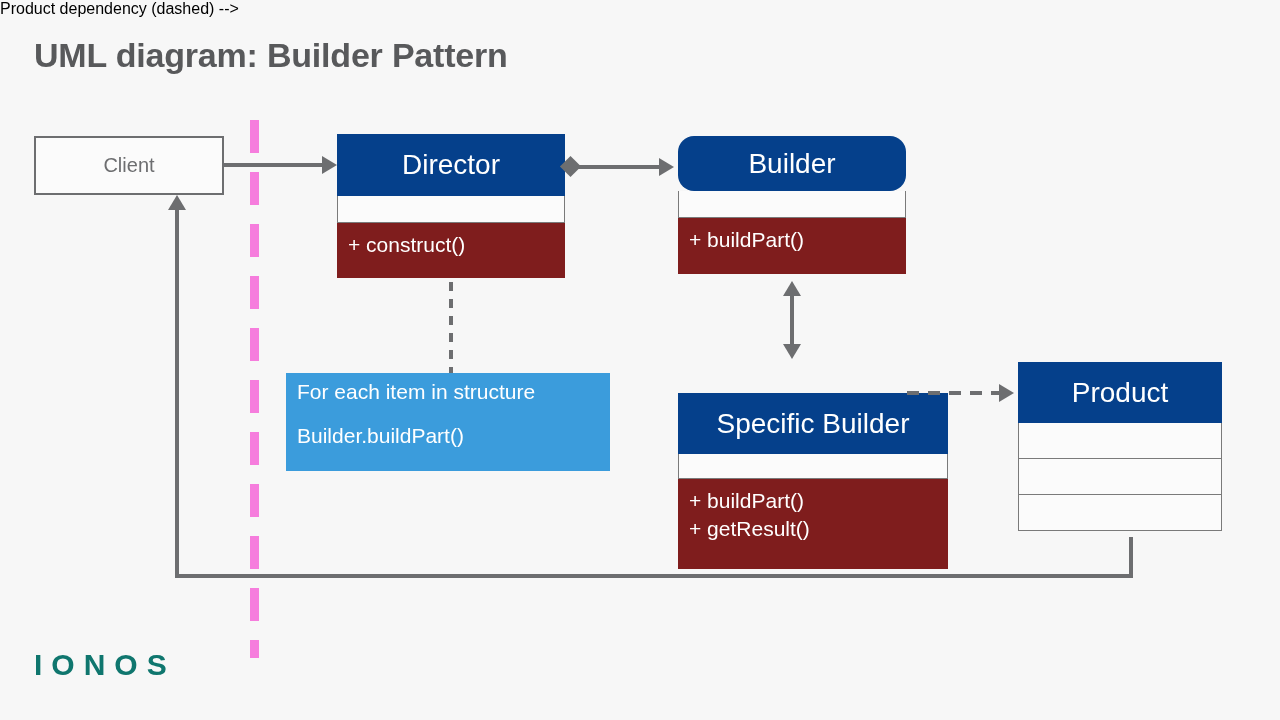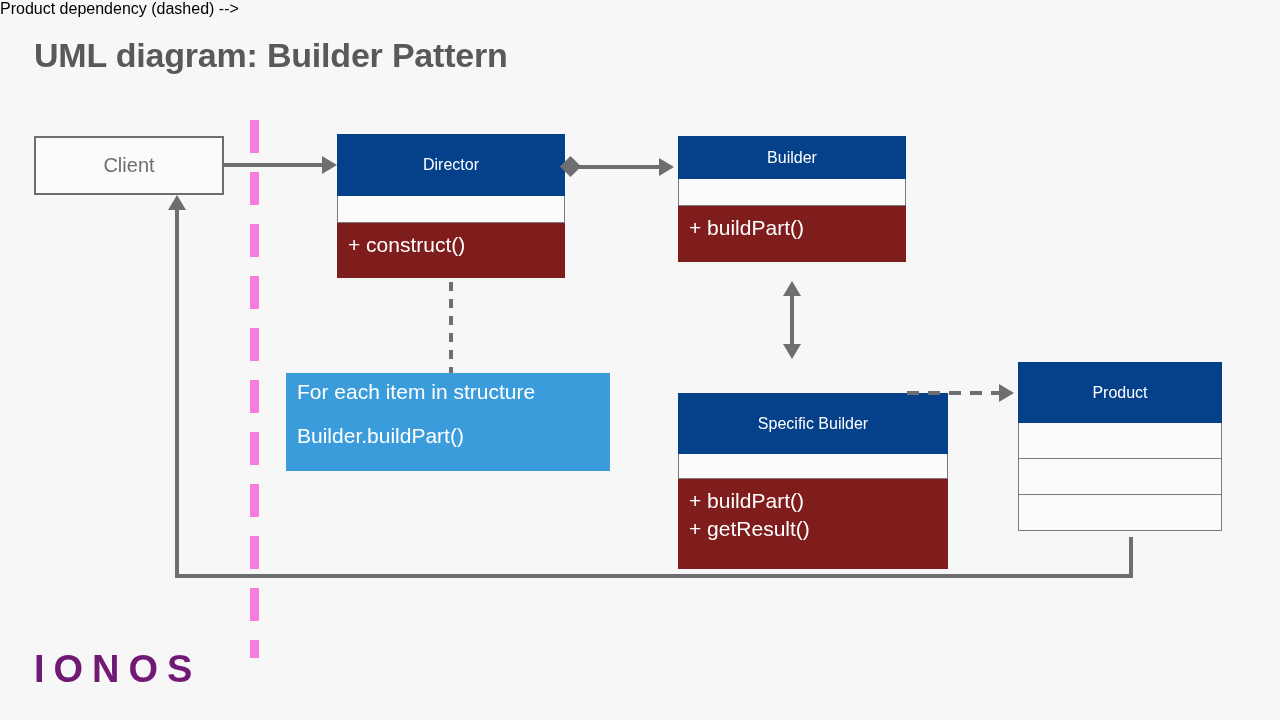--- a/index.html
+++ b/index.html
@@ -35,21 +35,21 @@
   }
 
   
   .uml-class {
     position: absolute;
     box-sizing: border-box;
   }
   .uml-header {
     background: #05408b;
     color: #ffffff;
-    font-size: 16px;
+    font-size: 28px;
     display: flex;
     align-items: center;
     justify-content: center;
     box-sizing: border-box;
     width: 100%;
   }
   .uml-attrs {
     background: #fbfbfb;
     border: 1px solid #7a7a7a;
     border-top: none;
@@ -85,21 +85,21 @@
   }
 
   
   #director-box { left: 337px; top: 134px; width: 228px; }
   #director-box .uml-header { height: 62px; }
   #director-box .uml-attrs  { height: 27px; }
   #director-box .uml-ops    { height: 55px; }
 
   
   #builder-box { left: 678px; top: 136px; width: 228px; }
-  #builder-box .uml-header { height: 43px; }
+  #builder-box .uml-header { height: 55px; border-radius: 16px; }
   #builder-box .uml-attrs  { height: 27px; }
   #builder-box .uml-ops    { height: 56px; }
 
   
   #specific-builder-box { left: 678px; top: 370px; width: 270px; margin-top: 23px; }
   #specific-builder-box .uml-header { height: 61px; }
   #specific-builder-box .uml-attrs  { height: 25px; }
   #specific-builder-box .uml-ops    { height: 90px; }
 
   
@@ -197,23 +197,23 @@
       #6d6e70 0px, #6d6e70 12px,
       rgba(0,0,0,0) 12px, rgba(0,0,0,0) 21px
     );
   }
 
   
   #ionos-logo {
     position: absolute;
     left: 34px;
     top: 650px;
-    font-size: 38px;
+    font-size: 30px;
     font-weight: bold;
-    color: #701a75;
+    color: #0f766e;
     letter-spacing: 9px;
     line-height: 1;
   }
 </style>
 </head>
 <body>
 
 <div id="canvas">
 
   

